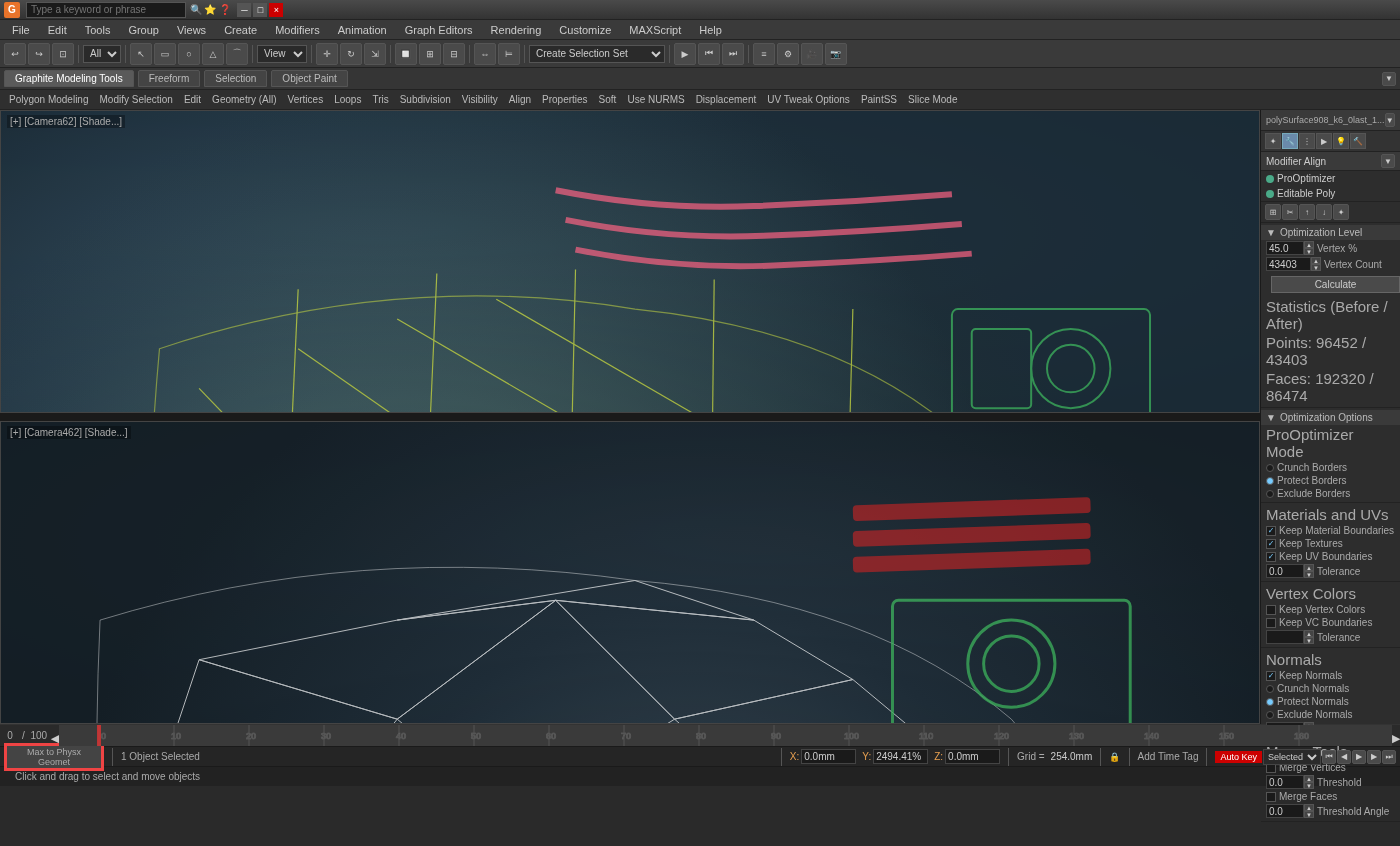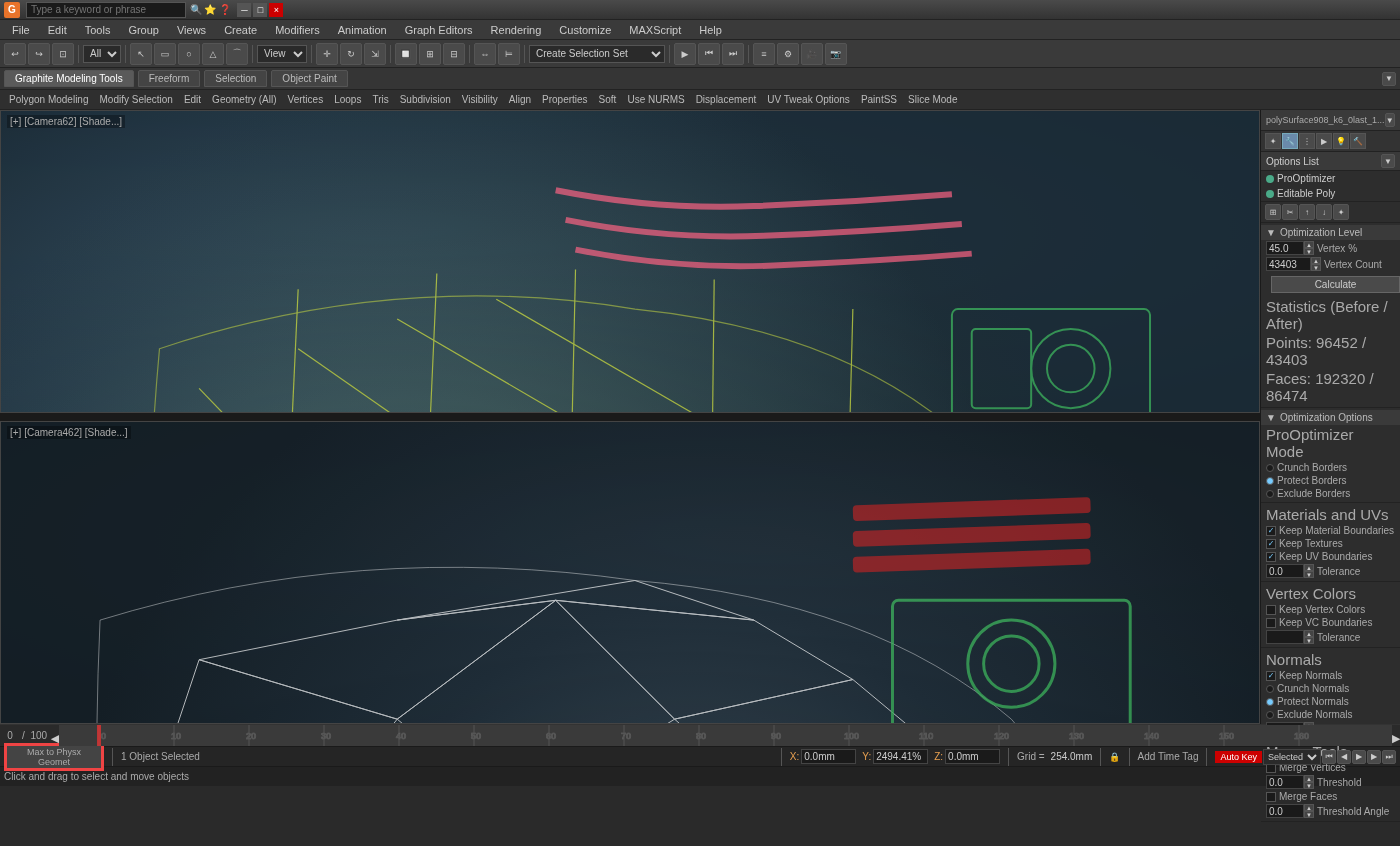--- a/index.html
+++ b/index.html
@@ -341,21 +341,21 @@
       align-items: center;
       padding: 0 4px;
       border-top: 1px solid #1a1a1a;
       gap: 6px;
     }
     #status-bar2 {
       height: 20px;
       background: #222;
       display: flex;
       align-items: center;
-      padding: 0 4px;
+      padding: 0 15px;
       border-top: 1px solid #1a1a1a;
       gap: 4px;
     }
     .status-text { color: #aaa; font-size: 10px; }
     .status-val { color: #ccc; font-size: 10px; }
     .coord-block {
       display: flex; align-items: center; gap: 2px;
     }
     .coord-label { color: #e8a050; font-size: 10px; }
     .coord-input {
@@ -711,21 +711,21 @@
     <div class="panel-icons">
       <div class="panel-icon">✦</div>
       <div class="panel-icon active">🔧</div>
       <div class="panel-icon">⋮</div>
       <div class="panel-icon">▶</div>
       <div class="panel-icon">💡</div>
       <div class="panel-icon">🔨</div>
     </div>
 
     <div style="background:#3a3a3a; padding:2px 5px; display:flex; align-items:center; justify-content:space-between; border-bottom:1px solid #222;">
-      <span style="font-size:10px;color:#ccc;">Options List</span>
+      <span style="font-size:10px;color:#ccc;">Modifier Align</span>
       <div class="tb-btn" style="width:14px;height:14px;font-size:8px;">▼</div>
     </div>
 
     <div class="mod-item">
       <div class="mod-dot" style="background:#4aaa88;"></div>
       <span class="mod-name">ProOptimizer</span>
     </div>
     <div class="mod-item">
       <div class="mod-dot" style="background:#4aaa88;"></div>
       <span class="mod-name">Editable Poly</span>

